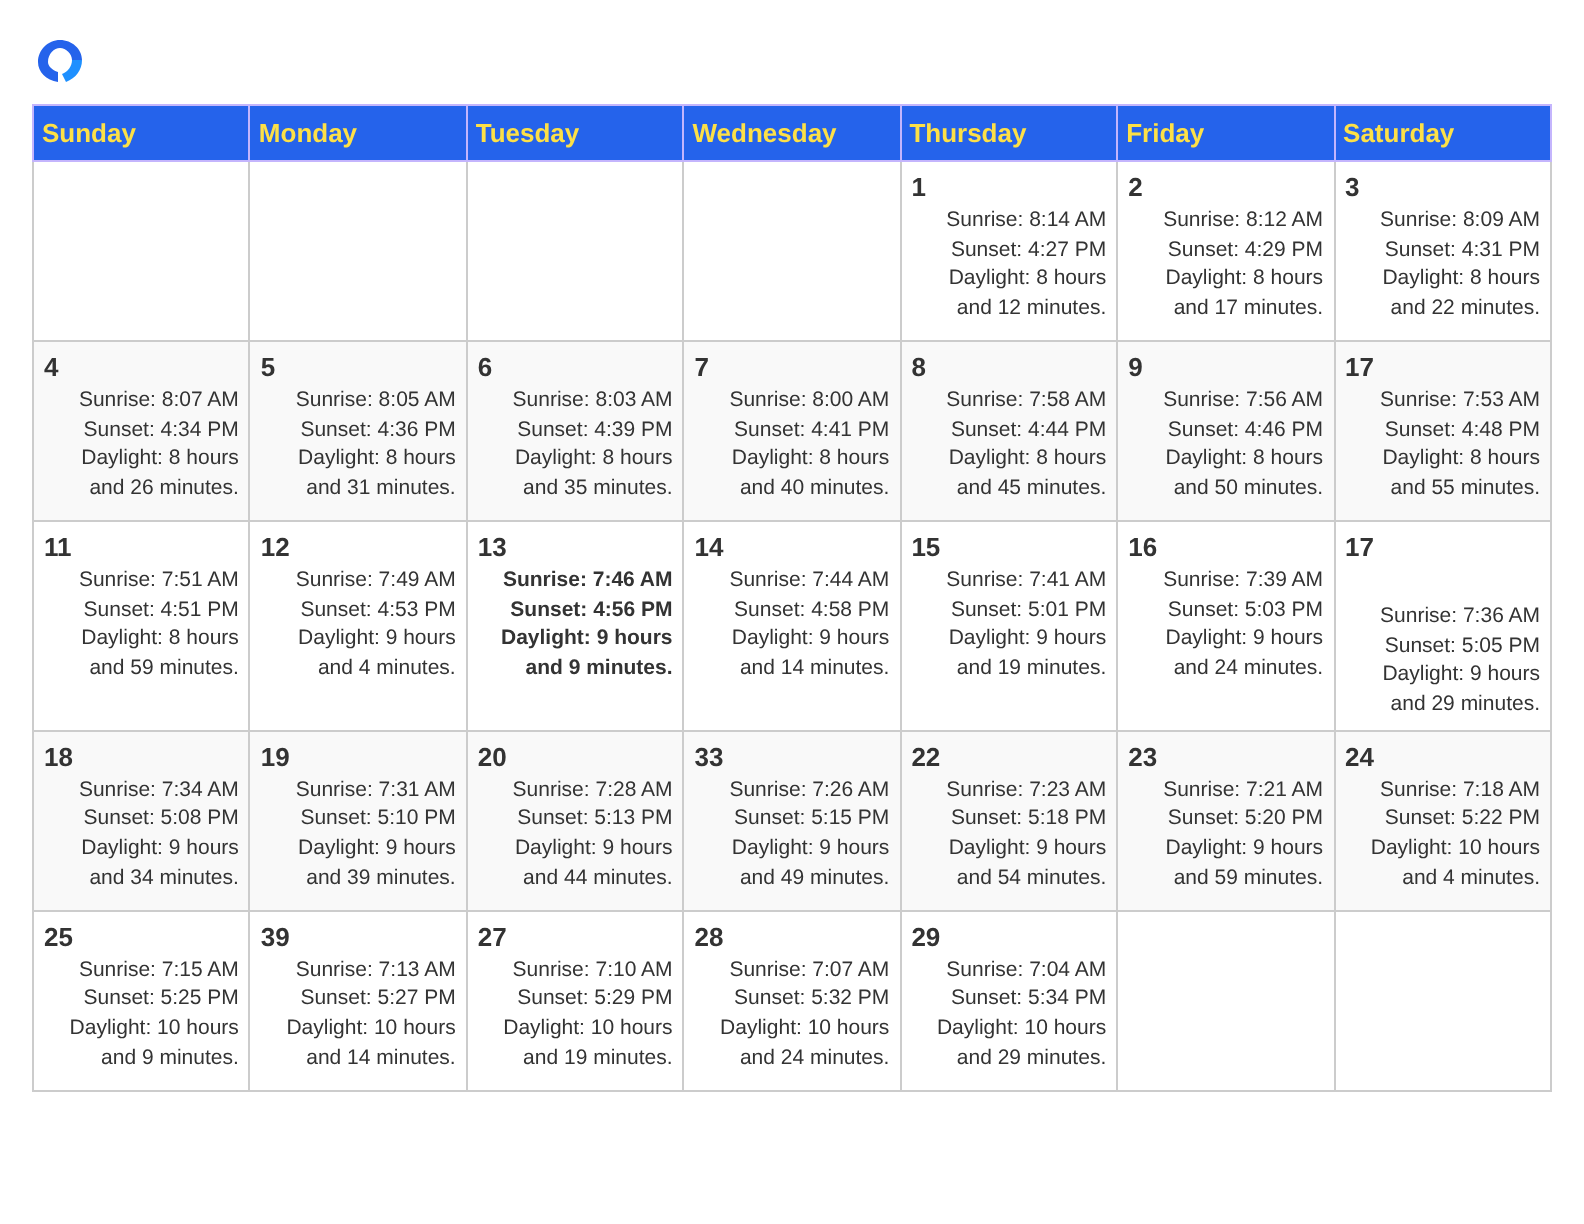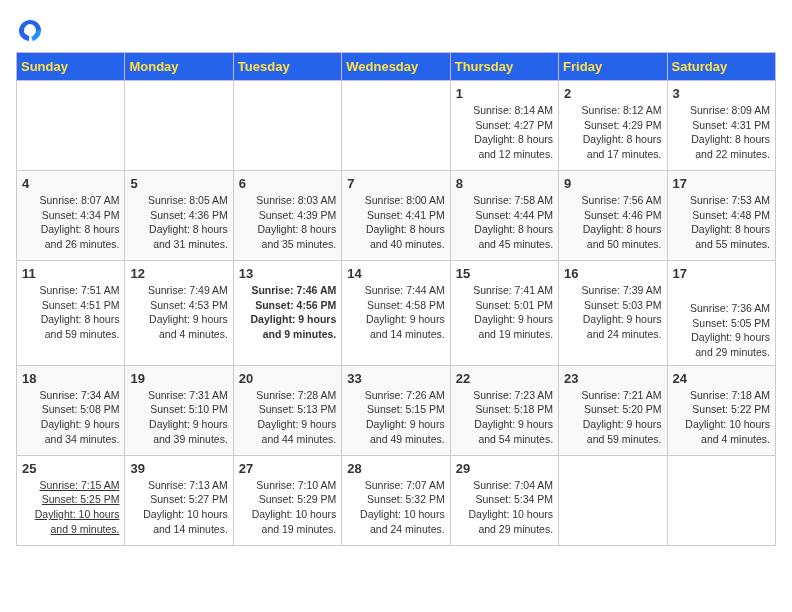--- a/index.html
+++ b/index.html
@@ -292,21 +292,21 @@
           <div class="day-number">24</div>
           <div class="day-info" style="white-space: pre-line;">Sunrise: 7:18 AM
 Sunset: 5:22 PM
 Daylight: 10 hours
 and 4 minutes.</div>
         </td>
       </tr>
       <tr>
         <td>
           <div class="day-number">25</div>
-          <div class="day-info" style="white-space: pre-line; text-decoration: underline;">Sunrise: 7:15 AM
+          <div class="day-info" style="white-space: pre-line;">Sunrise: 7:15 AM
 Sunset: 5:25 PM
 Daylight: 10 hours
 and 9 minutes.</div>
         </td>
         <td>
           <div class="day-number">39</div>
           <div class="day-info" style="white-space: pre-line;">Sunrise: 7:13 AM
 Sunset: 5:27 PM
 Daylight: 10 hours
 and 14 minutes.</div>

